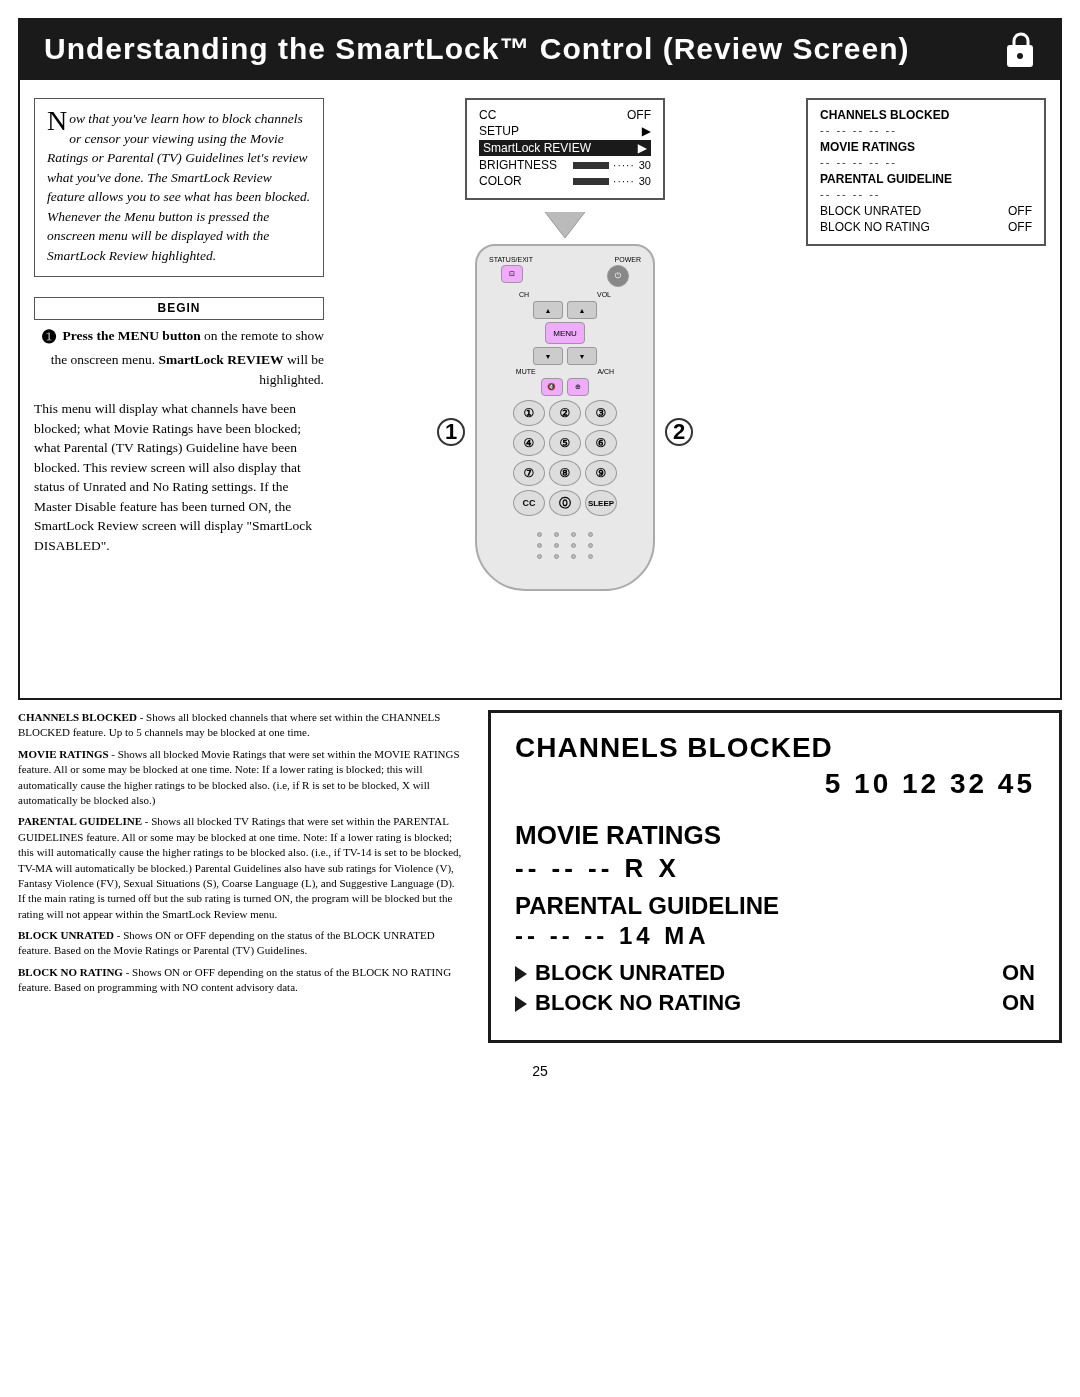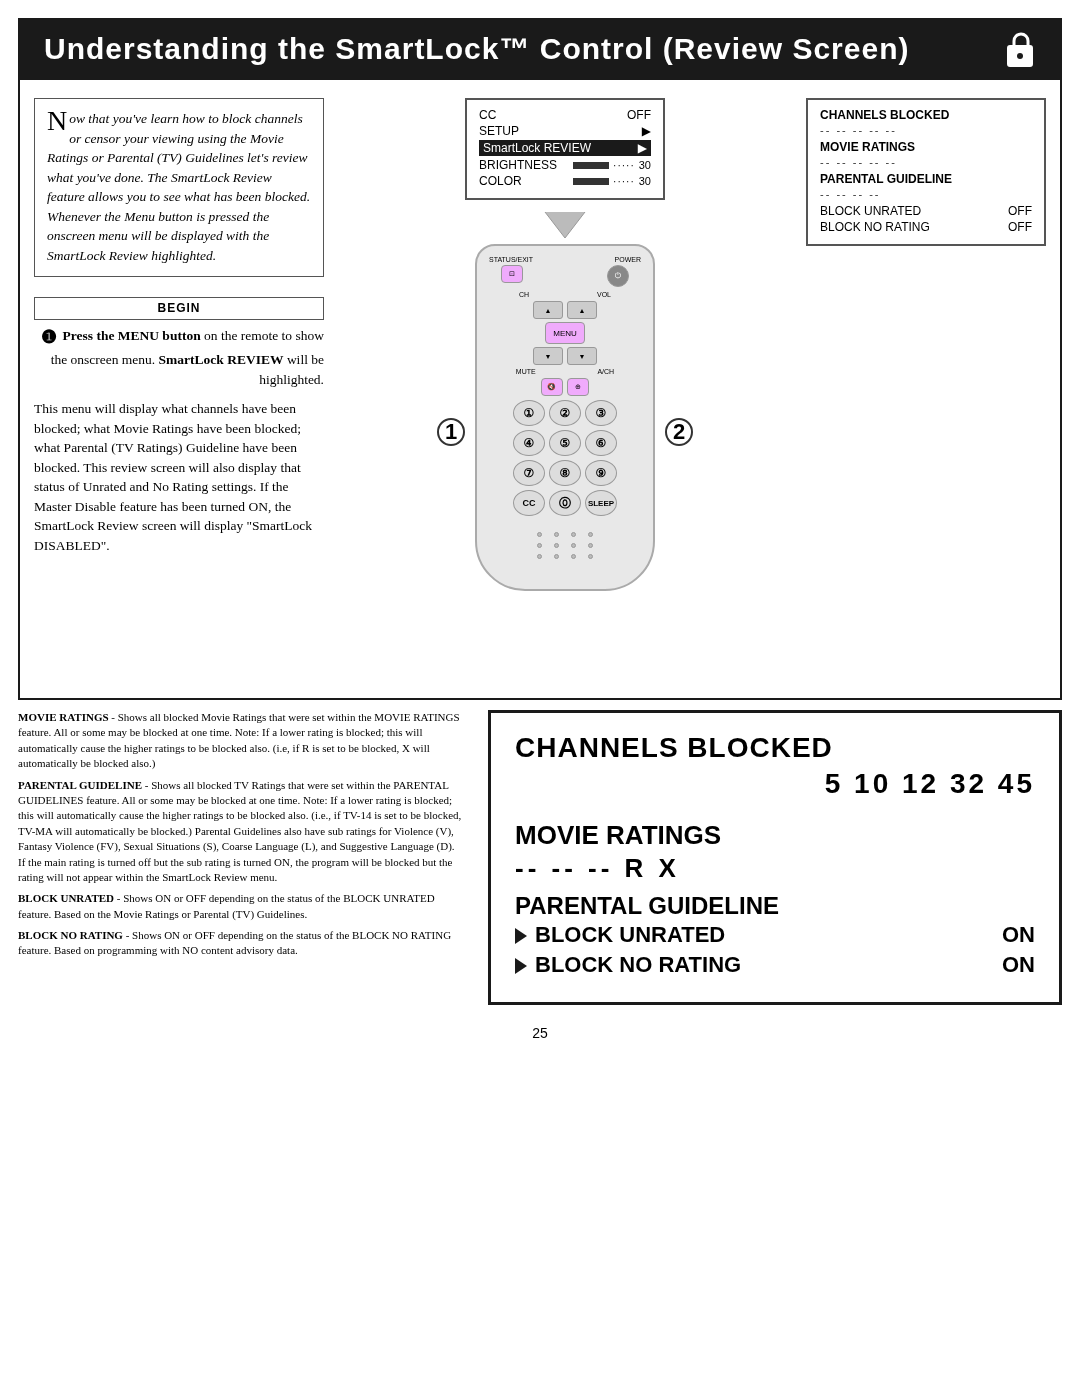--- a/index.html
+++ b/index.html
@@ -593,39 +593,43 @@
     </div>
 
   </div>
 
 </div>
 
 <div class="descriptions">
 
   <div class="desc-left">
     <p>
+      <strong>CHANNELS BLOCKED</strong> - Shows all blocked channels that where set within the CHANNELS BLOCKED feature. Up to 5 channels may be blocked at one time.
+    </p>
+    <p>
       <strong>MOVIE RATINGS</strong> - Shows all blocked Movie Ratings that were set within the MOVIE RATINGS feature. All or some may be blocked at one time. Note: If a lower rating is blocked; this will automatically cause the higher ratings to be blocked also. (i.e, if R is set to be blocked, X will automatically be blocked also.)
     </p>
     <p>
       <strong>PARENTAL GUIDELINE</strong> - Shows all blocked TV Ratings that were set within the PARENTAL GUIDELINES feature. All or some may be blocked at one time. Note: If a lower rating is blocked; this will automatically cause the higher ratings to be blocked also. (i.e., if TV-14 is set to be blocked, TV-MA will automatically be blocked.) Parental Guidelines also have sub ratings for Violence (V), Fantasy Violence (FV), Sexual Situations (S), Coarse Language (L), and Suggestive Language (D). If the main rating is turned off but the sub rating is turned ON, the program will be blocked but the rating will not appear within the SmartLock Review menu.
     </p>
     <p>
       <strong>BLOCK UNRATED</strong> - Shows ON or OFF depending on the status of the BLOCK UNRATED feature. Based on the Movie Ratings or Parental (TV) Guidelines.
     </p>
     <p>
       <strong>BLOCK NO RATING</strong> - Shows ON or OFF depending on the status of the BLOCK NO RATING feature. Based on programming with NO content advisory data.
     </p>
   </div>
 
   <div class="review-box">
     <div class="rb-title">CHANNELS BLOCKED</div>
     <div class="rb-channels-nums">5  10  12  32  45</div>
     <div class="rb-movie">MOVIE RATINGS</div>
     <div class="rb-ratings-val">-- -- --  R  X</div>
     <div class="rb-parental">PARENTAL GUIDELINE</div>
+    <div class="rb-parental-val">-- -- --  14  MA</div>
     <div class="rb-block-row">
       <span class="arrow-icon">
         <span class="arrow-right"></span>
       </span>
       <span class="block-label">BLOCK UNRATED</span>
       <span class="block-val">ON</span>
     </div>
     <div class="rb-block-row">
       <span class="arrow-icon">
         <span class="arrow-right"></span>

